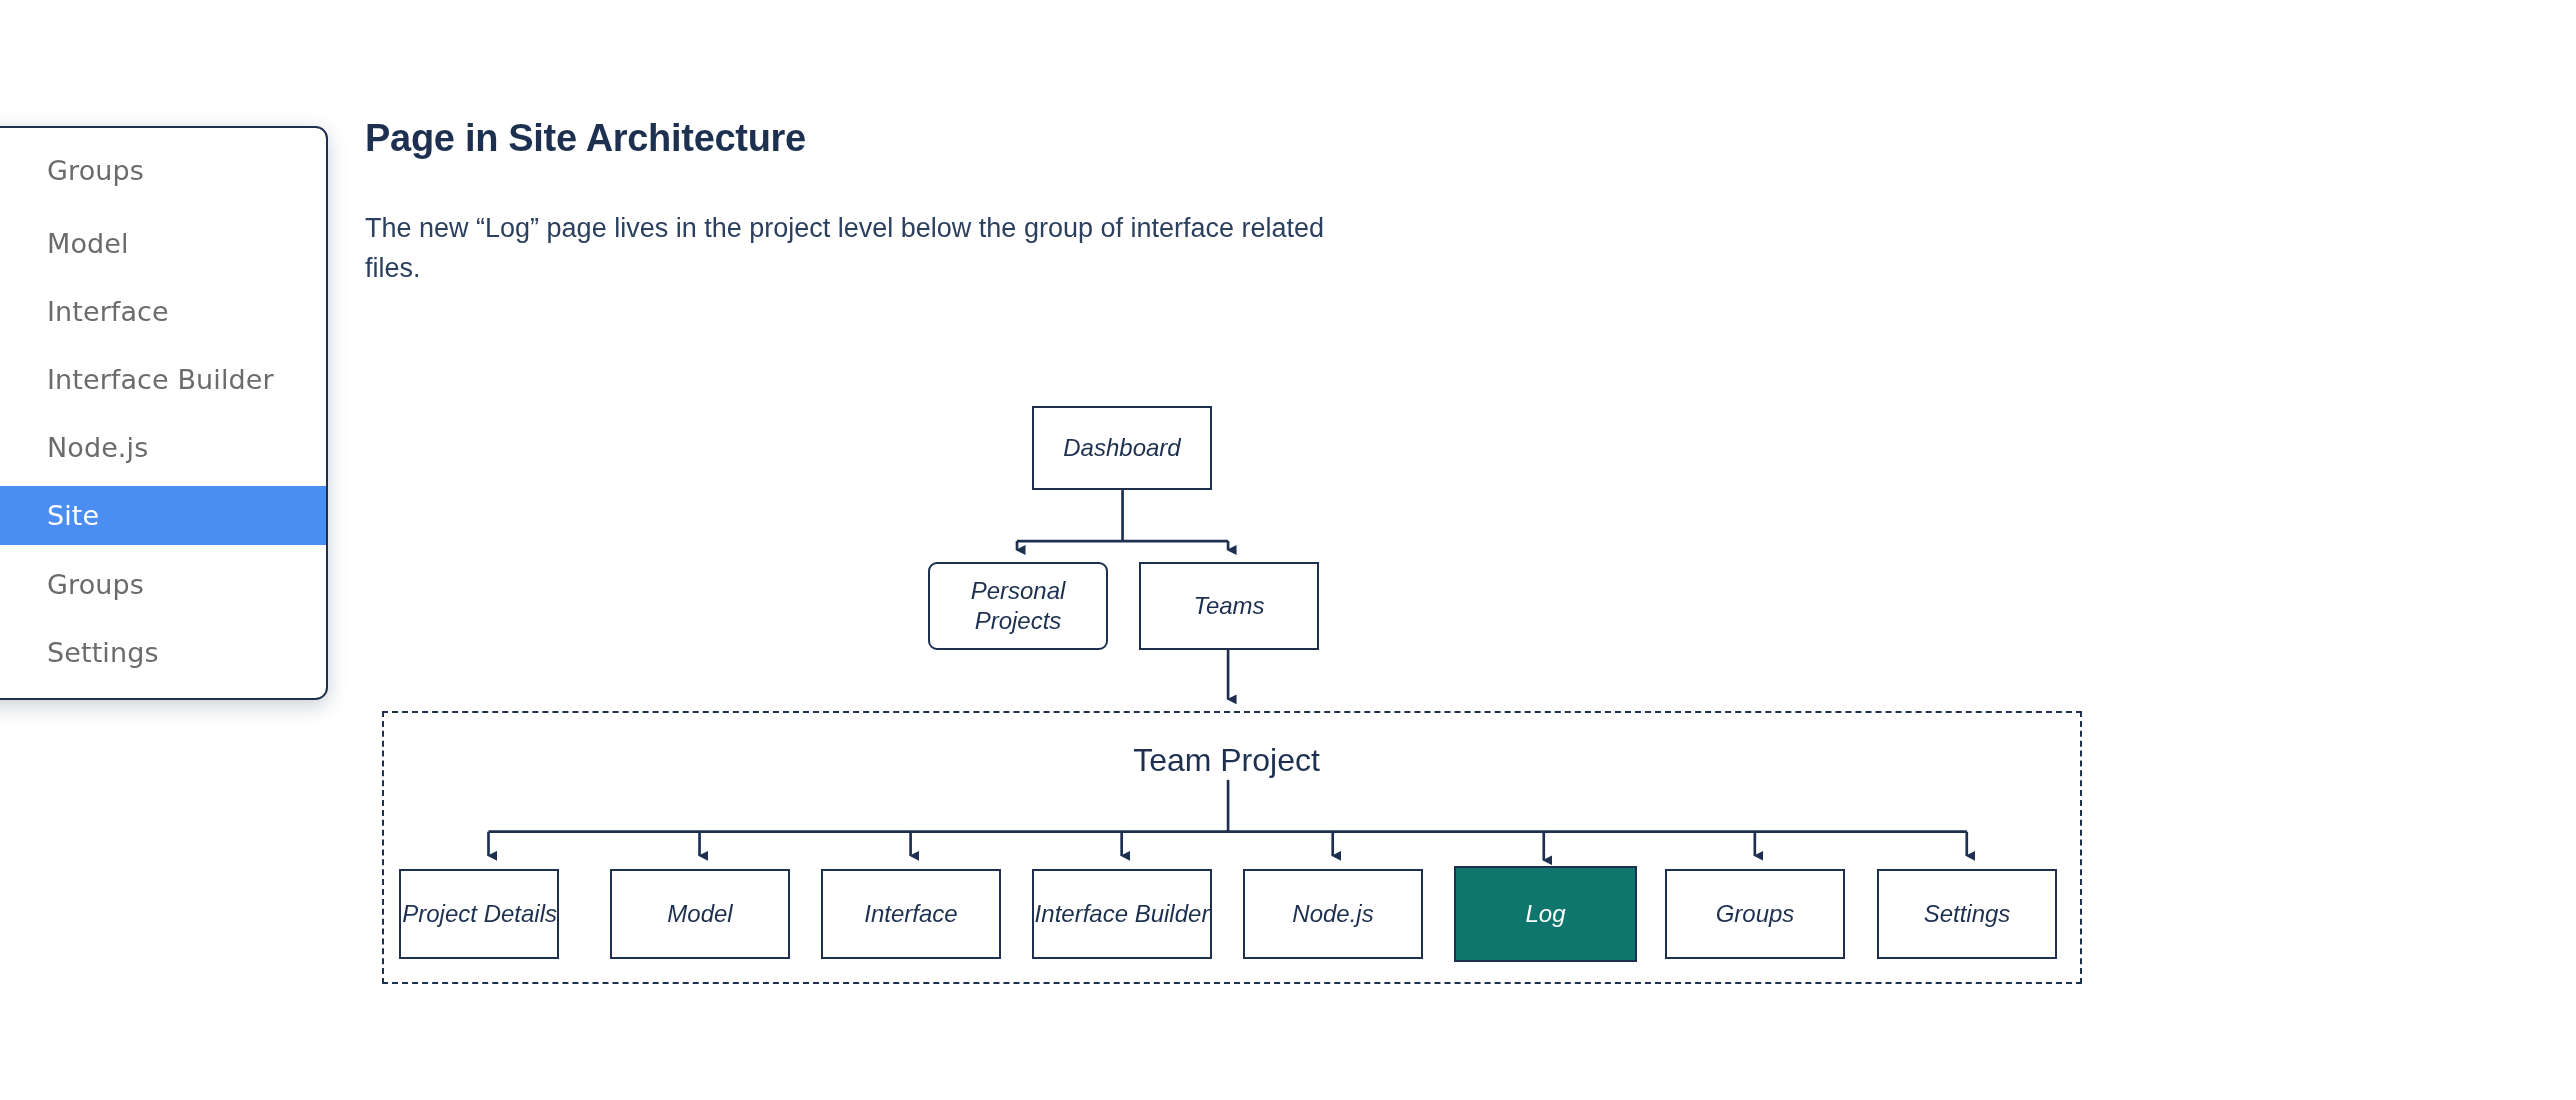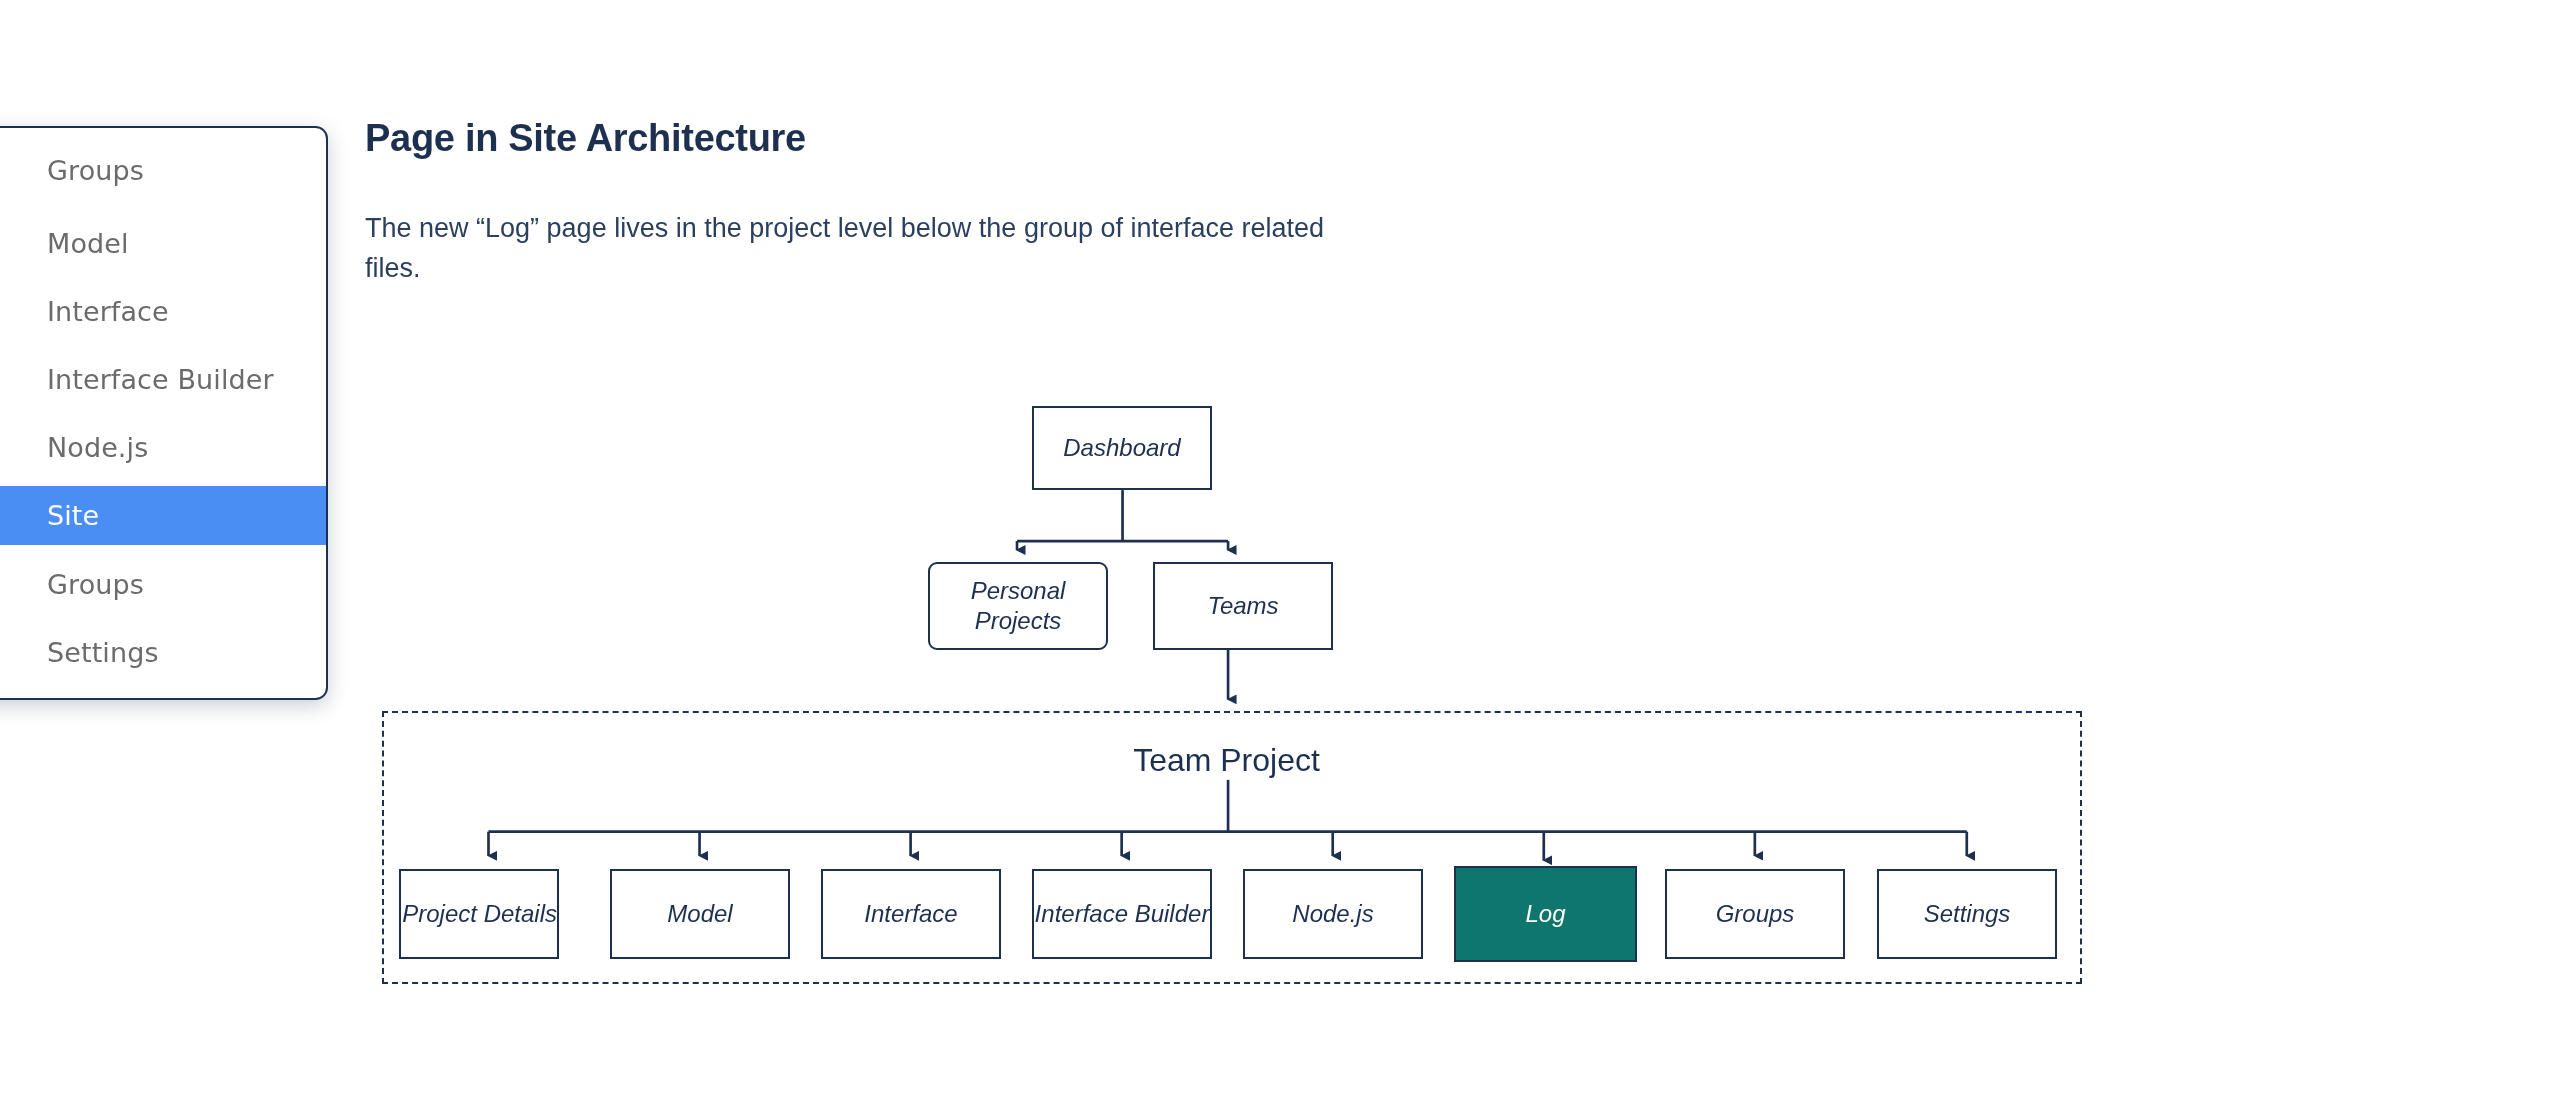--- a/index.html
+++ b/index.html
@@ -173,21 +173,21 @@
     <div class="node" style="left:1032px; top:406px; width:180px; height:84px;">
       <span>Dashboard</span>
     </div>
 
     <div class="node" style="left:928px; top:562px; width:180px; height:88px;border-radius:9px;">
       <span style="display:block;">
         <span>Personal</span><br>
         <span>Projects</span>
       </span>
     </div>
-    <div class="node" style="left:1139px; top:562px; width:180px; height:88px;margin-left:14px;">
+    <div class="node" style="left:1139px; top:562px; width:180px; height:88px;">
       <span>Teams</span>
     </div>
 
     <div class="node" style="left:399px; top:869px; width:160px; height:90px;justify-content:flex-end;">
       <span>Project Details</span>
     </div>
     <div class="node" style="left:610px; top:869px; width:180px; height:90px;">
       <span>Model</span>
     </div>
     <div class="node" style="left:821px; top:869px; width:180px; height:90px;">

